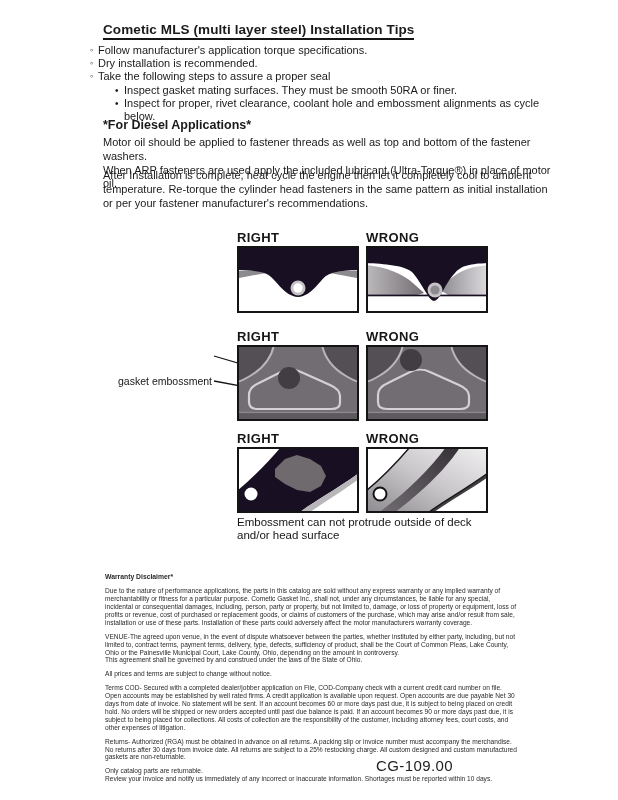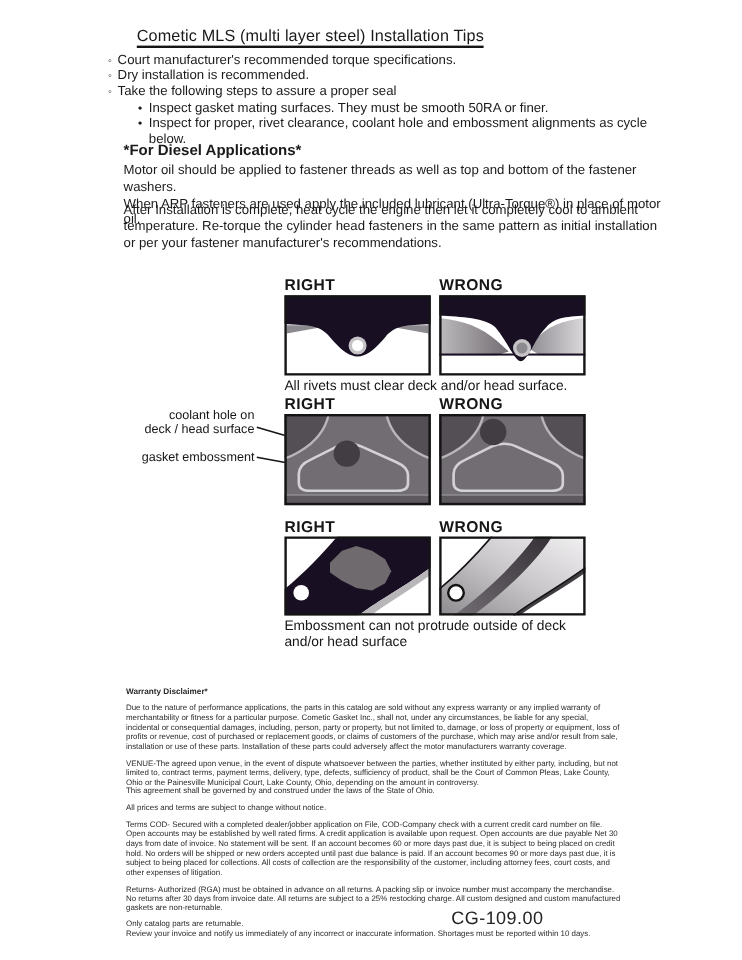--- a/index.html
+++ b/index.html
@@ -1,20 +1,20 @@
 <!DOCTYPE html>
 <html><head>
 <meta charset="utf-8">
 <style>
   html,body{margin:0;padding:0;background:#fff;}
   .page{position:relative;width:618px;height:800px;background:#ffffff;overflow:hidden;
         font-family:"Liberation Sans", sans-serif;color:#1a1a1a;}
   .abs{position:absolute;}
-  .title{left:103px;top:22px;font-size:13.5px;font-weight:normal;letter-spacing:.1px;
-         border-bottom:2px solid #151515;padding-bottom:1px;margin-left:11px;}
+  .title{left:103px;top:22px;font-size:13.5px;font-weight:bold;letter-spacing:.1px;
+         border-bottom:2px solid #151515;padding-bottom:1px;}
   .bullets{left:90px;top:44px;font-size:11px;line-height:13.2px;width:470px;}
   .brow{display:flex;align-items:flex-start;}
   .bmark{width:8px;font-size:9px;line-height:13.2px;flex:none;}
   .sub{margin-left:25px;}
   .smark{width:9px;font-size:10px;line-height:13.2px;flex:none;}
   .dheading{left:103px;top:118px;font-size:12.5px;font-weight:bold;}
   .para{left:103px;width:450px;font-size:11px;line-height:13.8px;white-space:pre-line;}
   .p1{top:136px;} .p2{top:169px;} .p3{top:211px;}
   .dlabel{width:122px;text-align:left;font-size:13px;font-weight:600;letter-spacing:.4px;color:#161616;}
   .dcap{font-size:11.5px;line-height:12.5px;white-space:pre-line;color:#161616;}
@@ -28,21 +28,21 @@
 </head>
 <body>
 
 <div class="page">
 
   <div class="abs title">Cometic MLS (multi layer steel) Installation Tips</div>
 
   <div class="abs bullets">
     <div class="brow">
       <span class="bmark">◦</span>
-      <span>Court manufacturer's recommended torque specifications.</span>
+      <span>Follow manufacturer's application torque specifications.</span>
     </div>
     <div class="brow">
       <span class="bmark">◦</span>
       <span>Dry installation is recommended.</span>
     </div>
     <div class="brow">
       <span class="bmark">◦</span>
       <span>Take the following steps to assure a proper seal</span>
     </div>
     <div class="brow sub">
@@ -89,27 +89,24 @@
     <rect width="122" height="67" fill="#ffffff"></rect>
     <path d="M0,19 C20,21 36,27 48,38 L58,47 48,50 0,50 Z" fill="url(#g1l)"></path>
     <path d="M122,19 C102,21 91,26 81,36 L74,44 84,50 122,50 Z" fill="url(#g1r)"></path>
     <rect x="0" y="48.6" width="122" height="1.7" fill="#190f22"></rect>
     <path d="M0,0 H122 V17 C104,18 96,19 89,27 C82,34 79,42 75,48 Q71,55 68,55 Q65,55 61,48 C57,42 53,34 47,27 C39,19 18,18 0,17 Z" fill="#190f22"></path>
     <circle cx="69" cy="44" r="7.5" fill="#c6c3c7"></circle>
     <circle cx="69" cy="44" r="4.6" fill="#8d8a8f"></circle>
     <rect x="0" y="0" width="122" height="67" fill="none" stroke="#141414" stroke-width="4"></rect>
   </svg>
 
-  <div class="abs dcap" style="left:237px;top:316px;">All rivets must clear deck and/or head surface.</div>
 
   <div class="abs dlabel" style="left:237px;top:329px;">RIGHT</div>
   <div class="abs dlabel" style="left:366px;top:329px;">WRONG</div>
 
-  <div class="abs ann" style="left:112px;top:341px;width:100px;">coolant hole on
-deck / head surface</div>
   <div class="abs ann" style="left:94px;top:376px;width:118px;">gasket embossment</div>
 
   <svg class="abs" style="left:213px;top:350px;" width="80" height="45">
     <line x1="1" y1="6" x2="76" y2="28" stroke="#161616" stroke-width="1.3"></line>
     <line x1="1" y1="31" x2="44" y2="39" stroke="#161616" stroke-width="1.3"></line>
   </svg>
 
   <svg class="abs dbox" style="left:237px;top:345px;" width="122" height="76">
     <rect width="122" height="76" fill="#716d72"></rect>
     <rect y="68" width="122" height="8" fill="#5e585f"></rect>

